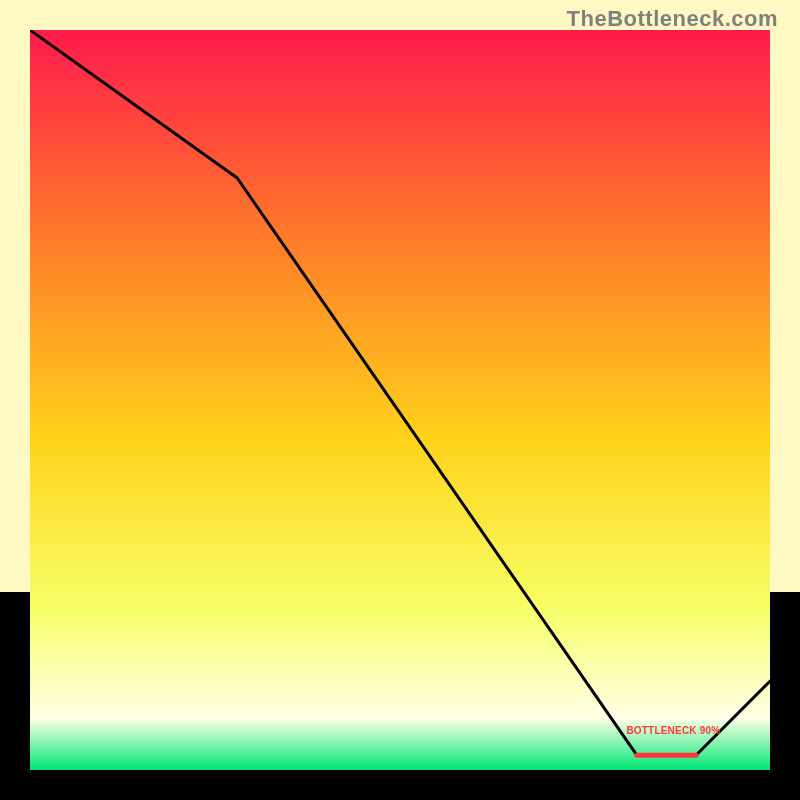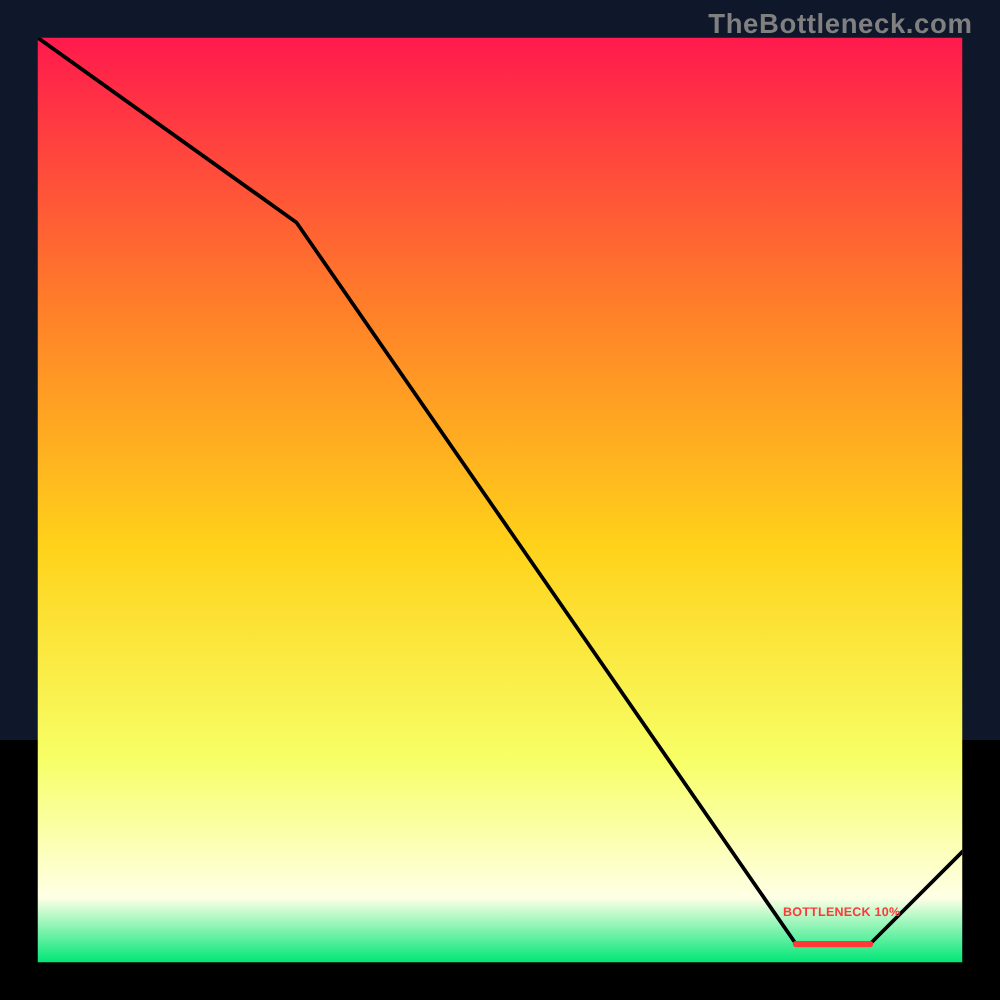--- a/index.html
+++ b/index.html
@@ -8,21 +8,21 @@
     width: 800px;
     height: 800px;
     background: #000000;
     overflow: hidden;
     font-family: Arial, Helvetica, sans-serif;
   }
   .frame {
     position: relative;
     width: 800px;
     height: 592px;
-    background: #0f172a;
+    background: #fef9c3;
   }
   .watermark {
     position: absolute;
     top: 6px;
     right: 22px;
     color: #808080;
     font-size: 22px;
     font-weight: bold;
     letter-spacing: 0.5px;
   }
@@ -61,15 +61,15 @@
       </linearGradient>
     </defs>
 
     <rect x="0" y="0" width="740" height="740" fill="url(#bg-grad)"></rect>
 
     <path id="curve-path" fill="none" stroke="#000000" stroke-width="3" stroke-linejoin="round" stroke-linecap="round" d="M0.0 0.0 L207.2 148.0 L606.8 725.2 L666.0 725.2 L740.0 651.2"></path>
 
     <line id="flat-segment" stroke="#ff3838" stroke-width="5" stroke-linecap="round" x1="606.8" x2="666.0" y1="725.2" y2="725.2"></line>
   </svg>
 
-  <div id="legend-label" class="bottom-label" style="left: 626.4px; top: 725px;">BOTTLENECK 10%</div>
+  <div id="legend-label" class="bottom-label" style="left: 626.4px; top: 725px;">BOTTLENECK 90%</div>
 
 </div>
 
 </body></html>

